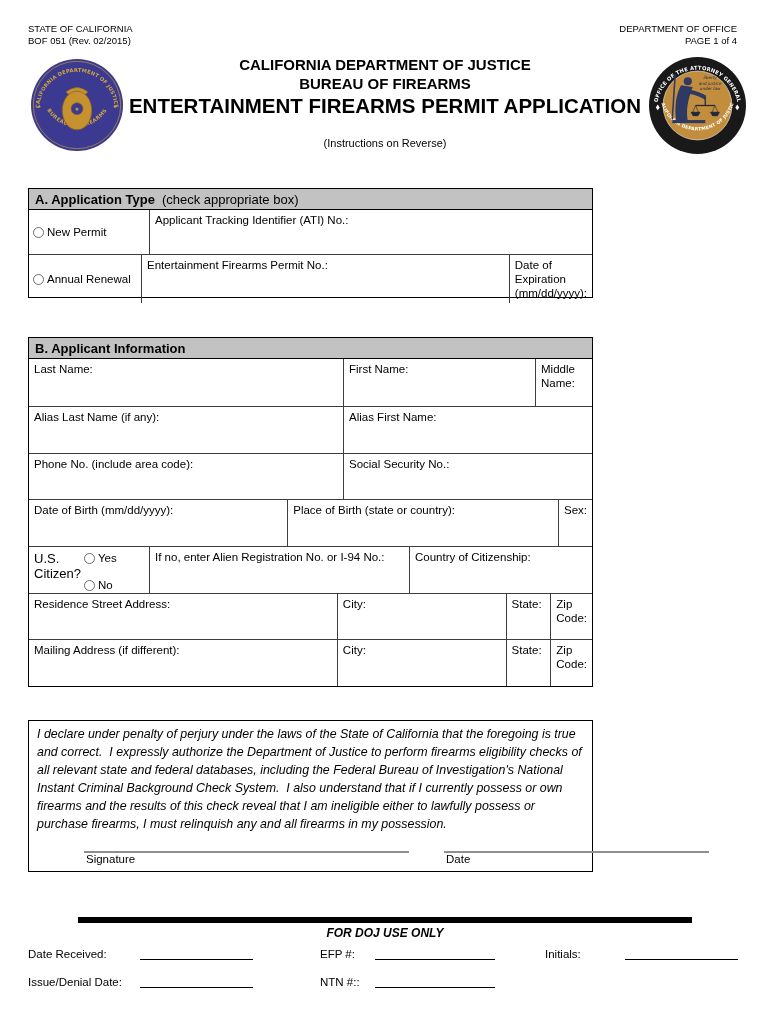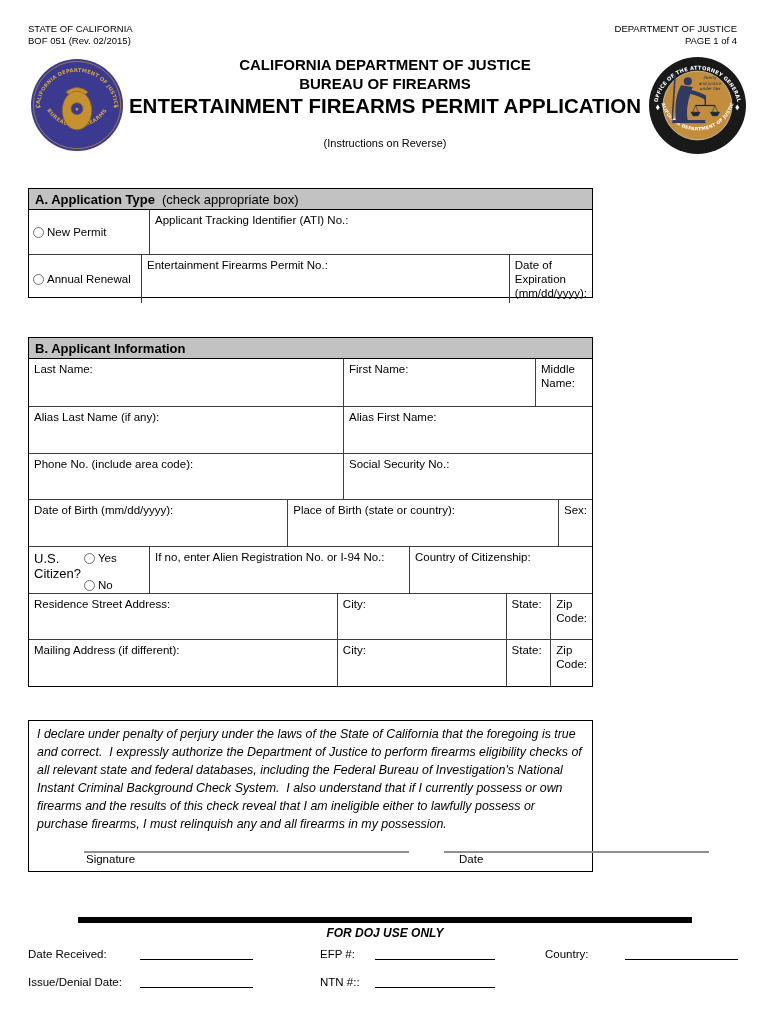--- a/index.html
+++ b/index.html
@@ -45,21 +45,21 @@
 </head>
 <body>
 
 <div class="page">
 
   <div class="abs tiny" style="left:28px; top:23px;">
     <div>STATE OF CALIFORNIA</div>
     <div>BOF 051 (Rev. 02/2015)</div>
   </div>
   <div class="abs tiny" style="right:33px; top:23px; text-align:right;">
-    <div>DEPARTMENT OF JUSTICE</div>
+    <div>DEPARTMENT OF OFFICE</div>
     <div>PAGE 1 of 4</div>
   </div>
 
   <div class="abs" style="left:31px; top:59px; width:92px; height:92px;">
     <svg width="92" height="92" viewBox="0 0 100 100">
       <defs>
         <path id="arcTL" d="M 9,55 A 41,41 0 0 1 91,55"></path>
         <path id="arcBL" d="M 14,48 A 38,38 0 0 0 86,48"></path>
       </defs>
       <circle cx="50" cy="50" r="50" fill="#3b3a90"></circle>
@@ -245,31 +245,31 @@
           <div class="lbl">Zip Code:</div>
         </div>
     </div>
   </div>
 
   <div class="box" style="top:720px; height:152px;">
     <div class="decl">I declare under penalty of perjury under the laws of the State of California that the foregoing is true and correct.  I expressly authorize the Department of Justice to perform firearms eligibility checks of all relevant state and federal databases, including the Federal Bureau of Investigation's National Instant Criminal Background Check System.  I also understand that if I currently possess or own firearms and the results of this check reveal that I am ineligible either to lawfully possess or purchase firearms, I must relinquish any and all firearms in my possession.</div>
     <div class="sigline" style="left:55px; top:130px; width:325px;"></div>
     <div class="siglbl" style="left:57px; top:132px;">Signature</div>
     <div class="sigline" style="left:415px; top:130px; width:265px;"></div>
-    <div class="siglbl" style="left:430px; top:132px;">Date</div>
+    <div class="siglbl" style="left:417px; top:132px;">Date</div>
   </div>
 
   <div class="dojbar" style="left:78px; top:917px; width:614px; height:6px;"></div>
   <div class="dojtitle" style="top:926px;">FOR DOJ USE ONLY</div>
 
   <div class="dojlbl" style="left:28px; top:948px;">Date Received:</div>
   <div class="dojline" style="left:140px; top:946px; width:113px;"></div>
   <div class="dojlbl" style="left:320px; top:948px;">EFP #:</div>
   <div class="dojline" style="left:375px; top:946px; width:120px;"></div>
-  <div class="dojlbl" style="left:545px; top:948px;">Country:</div>
+  <div class="dojlbl" style="left:545px; top:948px;">Initials:</div>
   <div class="dojline" style="left:625px; top:946px; width:113px;"></div>
 
   <div class="dojlbl" style="left:28px; top:976px;">Issue/Denial Date:</div>
   <div class="dojline" style="left:140px; top:974px; width:113px;"></div>
   <div class="dojlbl" style="left:320px; top:976px;">NTN #::</div>
   <div class="dojline" style="left:375px; top:974px; width:120px;"></div>
 
 </div>
 
 </body></html>

